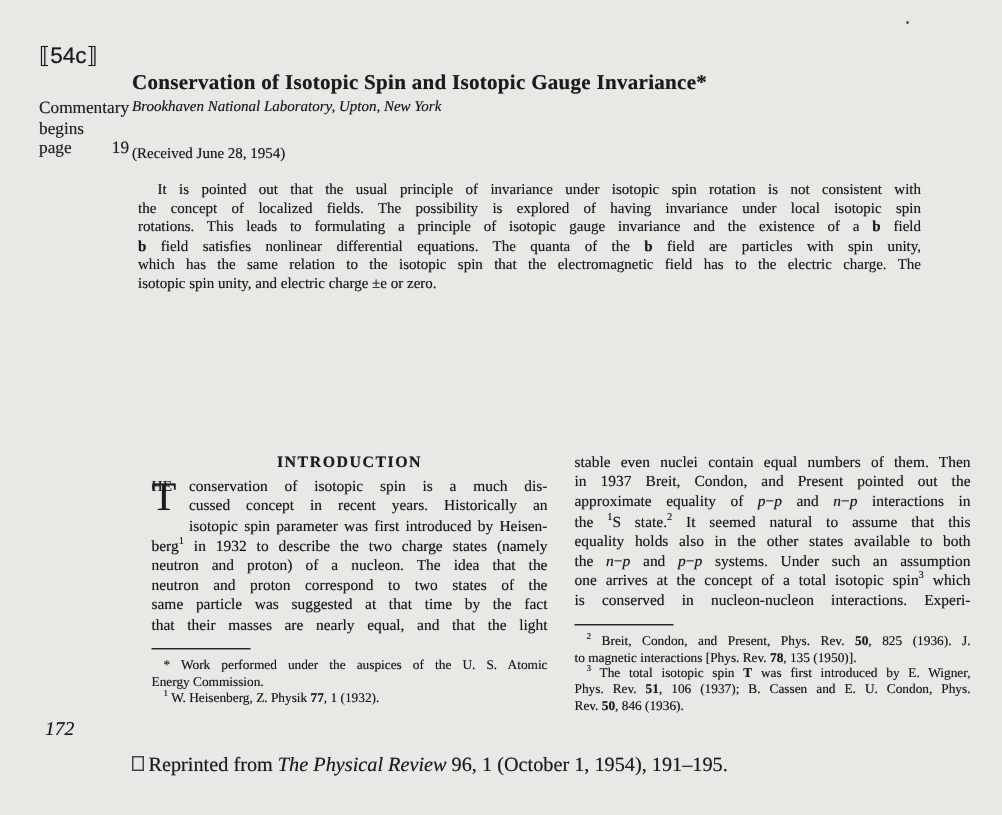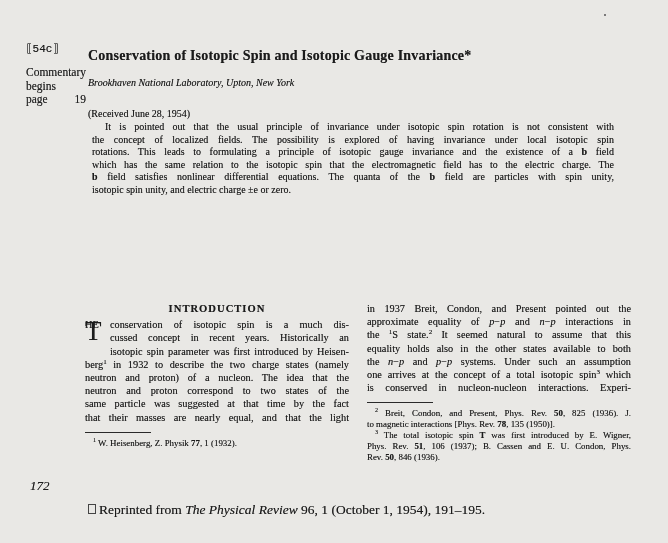--- a/index.html
+++ b/index.html
@@ -4,39 +4,39 @@
 <style>
   html,body{margin:0;padding:0;}
   body{
     width:668px;height:543px;position:relative;overflow:hidden;
     background:#e9e8e5;color:#1b1b1b;
     font-family:"Liberation Serif","DejaVu Serif",serif;
     text-shadow:0 0 .5px rgba(40,40,40,.6);
   }
   .abs{position:absolute;}
   
-  .paper-label{left:26px;top:42px;font-size:11px;font-family:Liberation Mono, monospace;}
+  .paper-label{left:26px;top:28px;font-size:15px;font-family:Liberation Sans, sans-serif;}
   .commentary{left:26px;top:66px;font-size:11.5px;line-height:13.5px;color:#242424;}
   
   .header{left:88px;top:48px;width:540px;text-align:left;}
   .title{font-size:14px;font-weight:bold;letter-spacing:.2px;}
   .byline{margin-top:9px;font-size:10.5px;font-variant:small-caps;letter-spacing:.5px;}
-  .affiliation{margin-top:13px;font-size:10px;font-style:italic;}
+  .affiliation{margin-top:2px;font-size:10px;font-style:italic;}
   .received{margin-top:20px;font-size:10px;}
   
   .abstract{left:92px;top:121px;width:522px;font-size:10px;line-height:12.5px;}
   .abstract .tline:first-child{text-indent:13px;}
   
   .tline{text-align:justify;text-align-last:justify;}
   .end .tline:last-child{text-align-last:left;}
   .sup{vertical-align:super;font-size:68%;line-height:0;}
   .i{font-style:italic;}
   .b{font-weight:bold;}
   
-  .columns{left:85px;top:302px;width:546px;display:flex;gap:18px;}
+  .columns{left:101px;top:302px;width:546px;display:flex;gap:18px;}
   .col{width:264px;font-size:10.3px;line-height:13.2px;}
   .sec-heading{text-align:center;text-align-last:center;font-weight:bold;font-size:10.6px;letter-spacing:1px;margin-bottom:3px;}
   .intro-para{position:relative;}
   .intro-para .dropcap{position:absolute;left:0;top:0;font-size:27px;line-height:26px;}
   .intro-para .tline:nth-child(2),.intro-para .tline:nth-child(3){padding-left:25px;}
   .fn-rule{width:66px;height:1px;background:#2a2a2a;margin:8px 0 5px 0;}
   .fn{font-size:8.9px;line-height:10.9px;}
   .fn .tline:first-child{text-indent:8px;}
   
   .page-number{left:30px;top:478px;font-size:13px;font-style:italic;}
@@ -61,39 +61,44 @@
 <div class="abs header">
   <div class="title">Conservation of Isotopic Spin and Isotopic Gauge Invariance*</div>
   <div class="affiliation">Brookhaven National Laboratory, Upton, New York</div>
   <div class="received">(Received June 28, 1954)</div>
 </div>
 
 <div class="abs abstract end">
     <div class="tline">It is pointed out that the usual principle of invariance under isotopic spin rotation is not consistent with</div>
     <div class="tline">the concept of localized fields. The possibility is explored of having invariance under local isotopic spin</div>
     <div class="tline">rotations. This leads to formulating a principle of isotopic gauge invariance and the existence of a <span class="b">b</span> field</div>
+    <div class="tline"><span class="b">b</span> field satisfies nonlinear differential equations. The quanta of the <span class="b">b</span> field are particles with spin unity,</div>
     <div class="tline">which has the same relation to the isotopic spin that the electromagnetic field has to the electric charge. The</div>
-    <div class="tline"><span class="b">b</span> field satisfies nonlinear differential equations. The quanta of the <span class="b">b</span> field are particles with spin unity,</div>
     <div class="tline">isotopic spin unity, and electric charge ±e or zero.</div>
   </div>
 
 <div class="abs columns">
   <div class="col">
     <div class="sec-heading">INTRODUCTION</div>
     <div class="intro-para cont">
       <span class="dropcap">T</span>
       <span><div class="tline">HE conservation of isotopic spin is a much dis-</div><div class="tline">cussed concept in recent years. Historically an</div><div class="tline">isotopic spin parameter was first introduced by Heisen-</div><div class="tline">berg<span class="sup">1</span> in 1932 to describe the two charge states (namely</div><div class="tline">neutron and proton) of a nucleon. The idea that the</div><div class="tline">neutron and proton correspond to two states of the</div><div class="tline">same particle was suggested at that time by the fact</div><div class="tline">that their masses are nearly equal, and that the light</div></span>
     </div>
     <div class="fn-rule"></div>
     <div class="fn end">
+        <div class="tline">* Work performed under the auspices of the U. S. Atomic</div>
+        <div class="tline">Energy Commission.</div>
+      </div>
+    <div class="fn end">
         <div class="tline"><span class="sup">1</span> W. Heisenberg, Z. Physik <span class="b">77</span>, 1 (1932).</div>
       </div>
   </div>
   <div class="col">
     <div class="cont">
+        <div class="tline">stable even nuclei contain equal numbers of them. Then</div>
         <div class="tline">in 1937 Breit, Condon, and Present pointed out the</div>
         <div class="tline">approximate equality of <span class="i">p</span>−<span class="i">p</span> and <span class="i">n</span>−<span class="i">p</span> interactions in</div>
         <div class="tline">the <span class="sup">1</span>S state.<span class="sup">2</span> It seemed natural to assume that this</div>
         <div class="tline">equality holds also in the other states available to both</div>
         <div class="tline">the <span class="i">n</span>−<span class="i">p</span> and <span class="i">p</span>−<span class="i">p</span> systems. Under such an assumption</div>
         <div class="tline">one arrives at the concept of a total isotopic spin<span class="sup">3</span> which</div>
         <div class="tline">is conserved in nucleon-nucleon interactions. Experi-</div>
       </div>
     <div class="fn-rule"></div>
     <div class="fn end">

